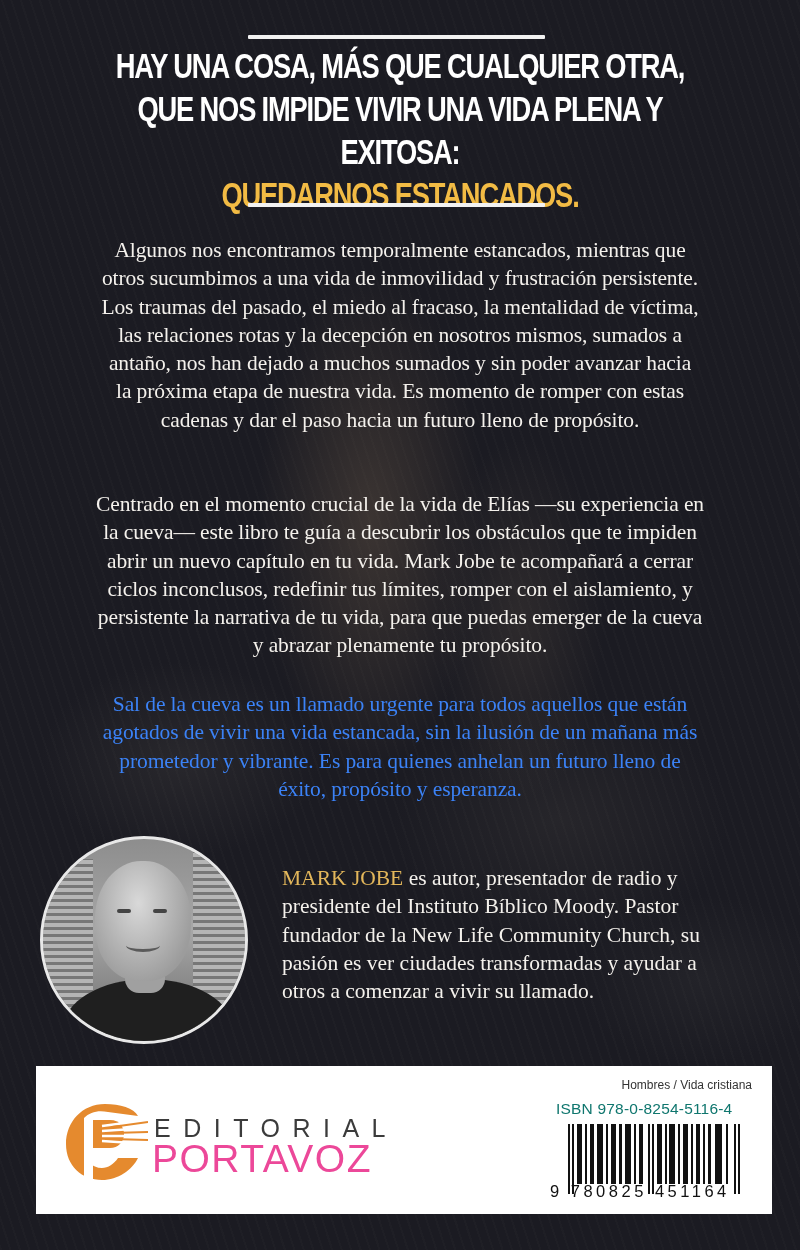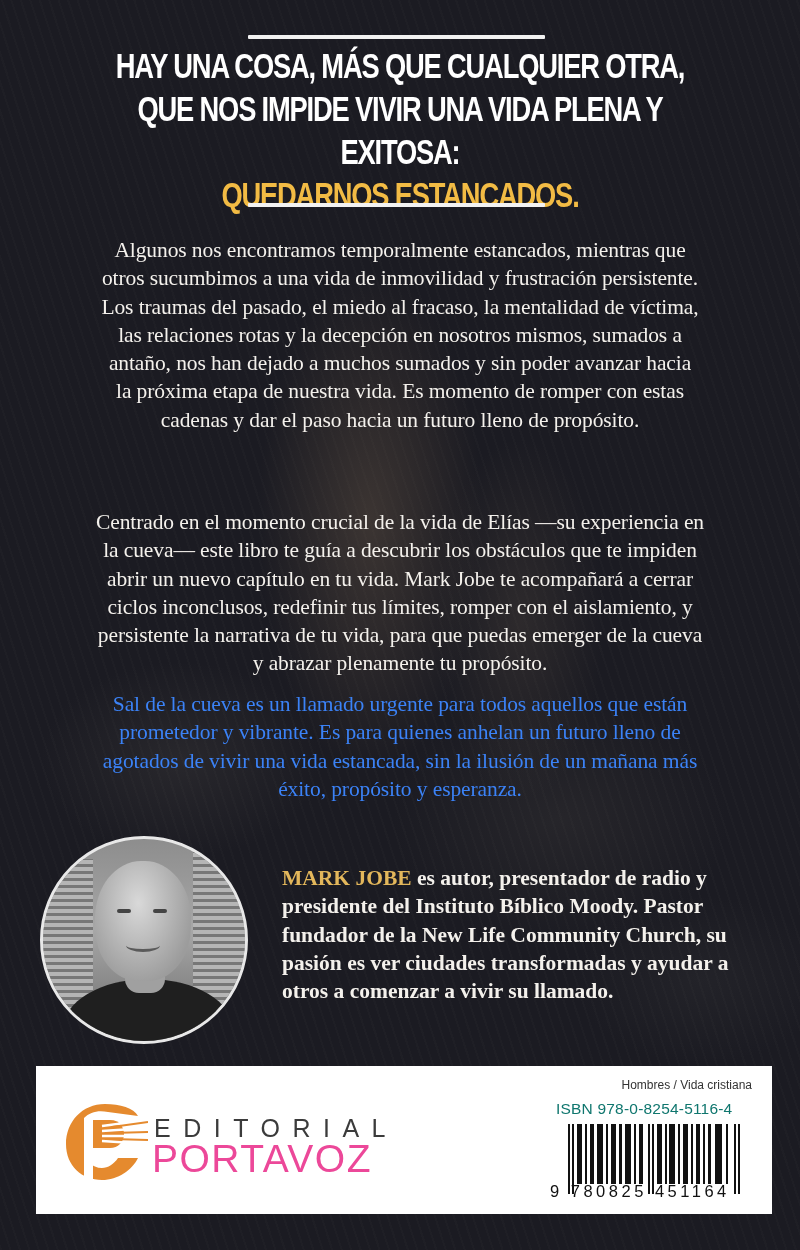--- a/index.html
+++ b/index.html
@@ -56,21 +56,21 @@
     border-radius: 50% 50% 0 0; background: #1f1f1f;
   }
   .photo .neck {
     position: absolute; left: 82px; top: 120px; width: 40px; height: 34px;
     background: #a0a0a0; border-radius: 0 0 14px 14px;
   }
   .photo .eye { position: absolute; top: 70px; width: 14px; height: 4px; background: #444; border-radius: 2px; }
   .photo .smile { position: absolute; left: 83px; top: 100px; width: 34px; height: 10px; border-bottom: 3px solid #5a5a5a; border-radius: 0 0 50% 50%; }
   .bio {
     position: absolute; left: 282px; top: 864px; width: 500px;
-    font-size: 21.5px; line-height: 28.3px; color: #f4f1ec; font-weight: bold;
+    font-size: 21.5px; line-height: 28.3px; color: #f4f1ec;
   }
   .bio .name { color: #e3b75b; }
   .panel {
     position: absolute; left: 36px; top: 1066px; width: 736px; height: 148px;
     background: #ffffff;
   }
   .logo-mark {
     position: absolute; left: 26px; top: 34px; width: 86px; height: 84px;
   }
   .logo-editorial {
@@ -120,33 +120,33 @@
 <div class="para" style="top:236px;">
   <div>Algunos nos encontramos temporalmente estancados, mientras que</div>
   <div>otros sucumbimos a una vida de inmovilidad y frustración persistente.</div>
   <div>Los traumas del pasado, el miedo al fracaso, la mentalidad de víctima,</div>
   <div>las relaciones rotas y la decepción en nosotros mismos, sumados a</div>
   <div>antaño, nos han dejado a muchos sumados y sin poder avanzar hacia</div>
   <div>la próxima etapa de nuestra vida.  Es momento de romper con estas</div>
   <div>cadenas y dar el paso hacia un futuro lleno de propósito.</div>
 </div>
 
-<div class="para" style="top:508px;">
+<div class="para" style="top:490px;">
   <div>Centrado en el momento crucial de la vida de Elías —su experiencia en</div>
   <div>la cueva— este libro te guía a descubrir los obstáculos que te impiden</div>
   <div>abrir un nuevo capítulo en tu vida. Mark Jobe te acompañará a cerrar</div>
   <div>ciclos inconclusos, redefinir tus límites, romper con el aislamiento, y</div>
   <div>persistente  la narrativa de tu vida, para que puedas emerger de la cueva</div>
   <div>y abrazar plenamente tu propósito.</div>
 </div>
 
 <div class="para gold" style="top:690px;">
   <div>Sal de la cueva es un llamado urgente para todos aquellos que están</div>
+  <div>agotados de vivir una vida estancada, sin la ilusión de un mañana más</div>
   <div>prometedor  y vibrante. Es para quienes anhelan un futuro lleno de</div>
-  <div>agotados de vivir una vida estancada, sin la ilusión de un mañana más</div>
   <div>éxito, propósito y esperanza.</div>
 </div>
 
 <div class="photo">
   <div class="bldg" style="left:0;top:20px;width:50px;height:190px;"></div>
   <div class="bldg" style="left:150px;top:10px;width:60px;height:200px;"></div>
   <div class="body"></div>
   <div class="neck"></div>
   <div class="head"></div>
   <div class="eye" style="left:74px;"></div>

